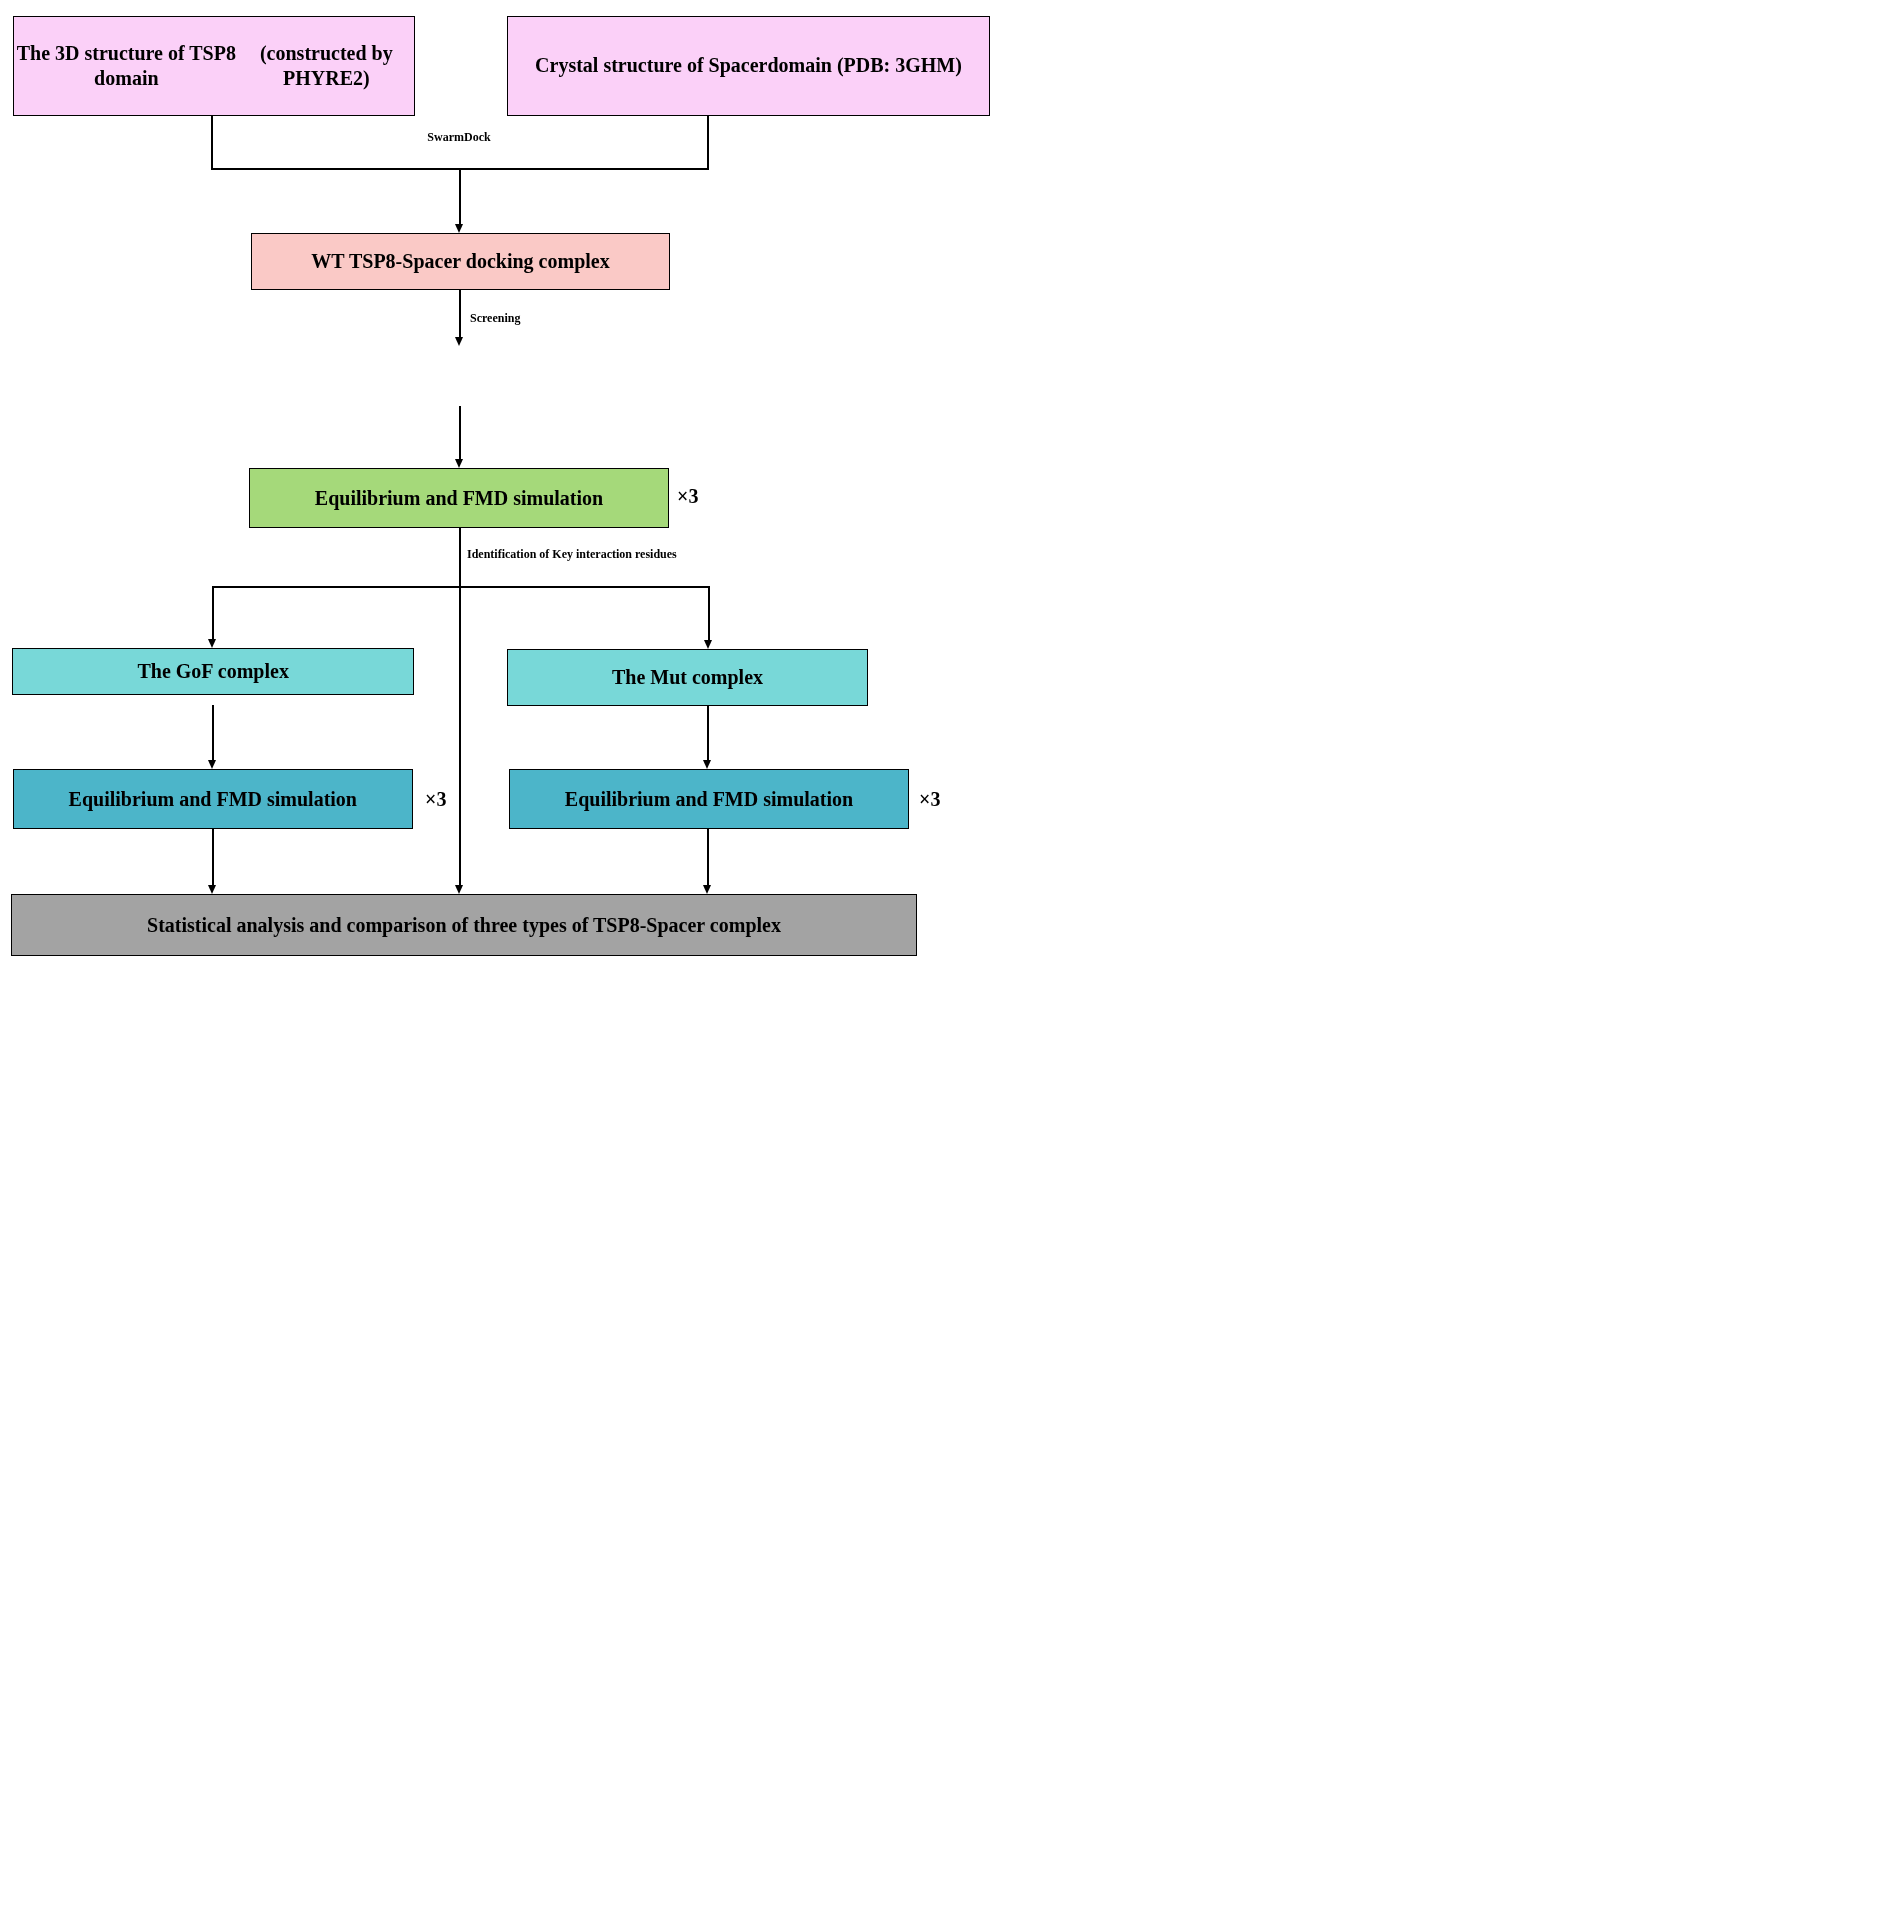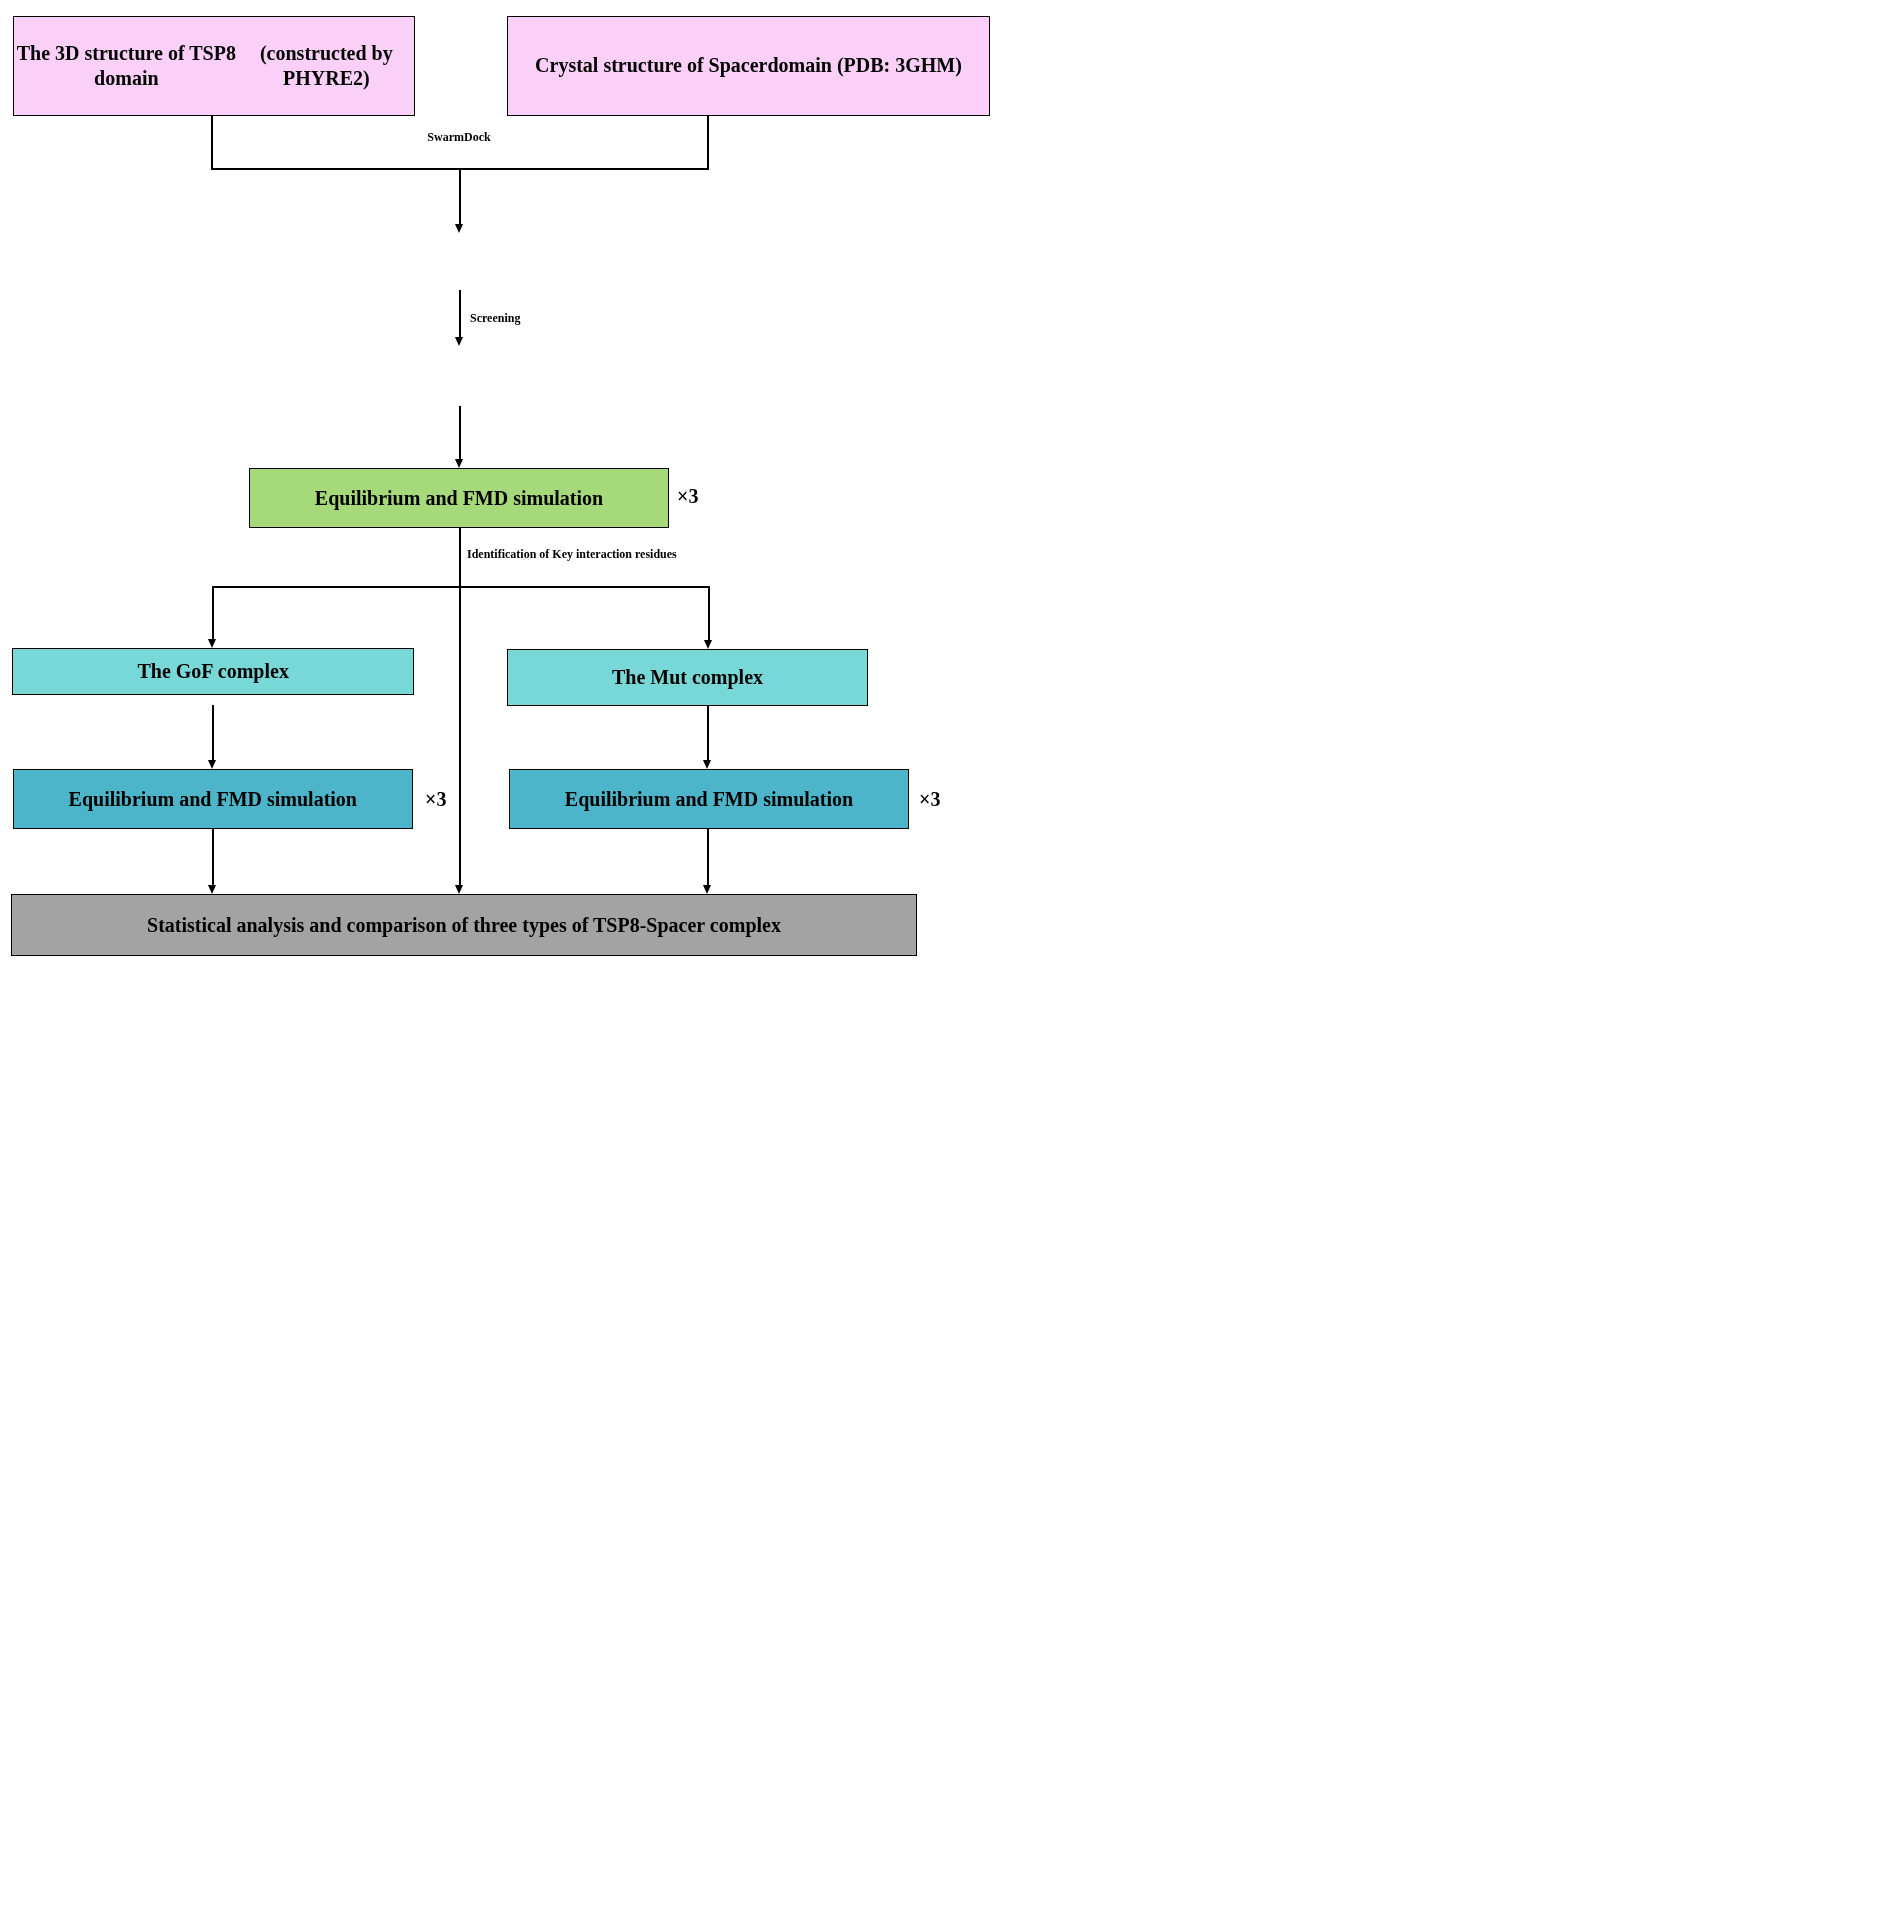--- a/index.html
+++ b/index.html
@@ -72,20 +72,23 @@
 
   <div class="vline" style="left:211px; top:115px; height:54px;"></div>
   <div class="vline" style="left:707px; top:115px; height:54px;"></div>
   <div class="hline" style="left:211px; top:168px; width:498px;"></div>
 
   <div class="lbl" style="left:356px; top:130px; width:206px; text-align:center;">SwarmDock</div>
 
   <div class="vline" style="left:459px; top:168px; height:57px;"></div>
   <div class="ah" style="left:455px; top:224px;"></div>
 
+  <div class="node" style="left: 251px; top: 233px; width: 419px; height: 57px; background-color: rgb(250, 201, 198);">
+    <span>WT TSP8-Spacer docking complex</span>
+  </div>
 
   <div class="vline" style="left:459px; top:290px; height:48px;"></div>
   <div class="ah" style="left:455px; top:337px;"></div>
   <div class="lbl" style="left:470px; top:311px;">Screening</div>
 
 
   <div class="vline" style="left:459px; top:406px; height:53px;"></div>
   <div class="ah" style="left:455px; top:459px;"></div>
 
   <div class="node" style="left: 249px; top: 468px; width: 420px; height: 60px; background-color: rgb(165, 217, 122);">

